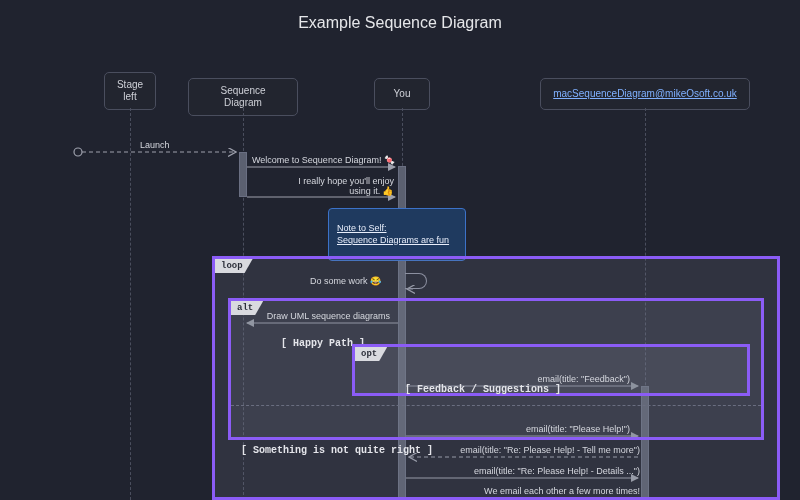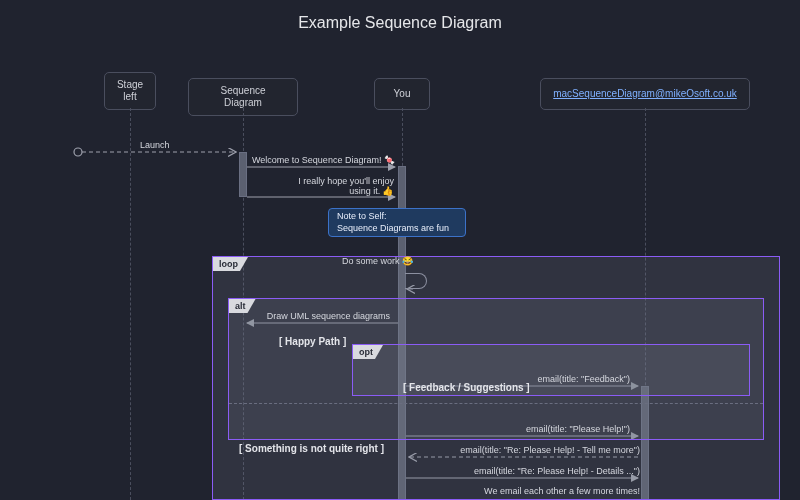--- a/index.html
+++ b/index.html
@@ -39,22 +39,23 @@
     bottom: 0;
   }
   .activation {
     position: absolute;
     width: 8px;
     background: #5b6070;
     border: 1px solid #6a6f82;
   }
   .frag {
     position: absolute;
-    border: 1px solid #8b5cf6;
+    border: 3px solid #8b5cf6;
     background: rgba(120,125,145,0.18);
+    font-family: Liberation Mono, monospace;
   }
   .frag-label {
     position: absolute;
     top: 0; left: 0;
     background: #d9dadf;
     color: #2a2d38;
     font-weight: bold;
     font-size: 9px;
     padding: 2px 10px 2px 6px;
     clip-path: polygon(0 0, 100% 0, calc(100% - 8px) 100%, 0 100%);
@@ -72,22 +73,23 @@
     left: 0; right: 0;
     border-top: 1px dashed #6a6e80;
   }
   .note {
     position: absolute;
     background: #1f3a5f;
     border: 1px solid #3c72c9;
     border-radius: 4px;
     color: #e8eefb;
     font-size: 9px;
-    padding: 2px 8px;
+    padding: 14px 8px;
     line-height: 1.3;
+    text-decoration: underline;
   }
   .msg-label {
     position: absolute;
     font-size: 9px;
     color: #d5d7de;
     text-align: right;
     white-space: nowrap;
   }
   svg.arrows { position: absolute; inset: 0; width: 800px; height: 500px; pointer-events: none; }
   .found-dot { fill: #20232f; stroke: #9ea1ad; stroke-width: 1.2; }
@@ -154,21 +156,21 @@
   <div class="msg-label" style="left:140px; top:140px;">Launch</div>
   <div class="msg-label" style="left:252px; top:155px; width:142px;">Welcome to Sequence Diagram! 🍬</div>
   <div class="msg-label" style="left:252px; top:176px; width:142px; white-space:normal;">I really hope you'll enjoy<br>using it. 👍</div>
 
   <div class="note" style="left:328px; top:208px; width:138px;">Note to Self:<br>Sequence Diagrams are fun</div>
 
   <div class="frag" style="left:212px; top:256px; width:568px; height:244px;">
     <div class="frag-label">loop</div>
   </div>
 
-  <div class="msg-label" style="left:310px; top:256px;margin-left:32px;">Do some work 😂</div>
+  <div class="msg-label" style="left:310px; top:276px;">Do some work 😂</div>
   <div class="self-loop" style="left:405px; top:273px;"></div>
 
   <div class="frag" style="left:228px; top:298px; width:536px; height:142px;">
     <div class="frag-label">alt</div>
     <div class="frag-guard" style="left:50px;">[ Happy Path ]</div>
     <div class="divider" style="top:104px;"></div>
     <div class="frag-guard" style="left:10px; top:108px;">[ Something is not quite right ]</div>
   </div>
 
   <div class="msg-label" style="left:260px; top:311px; width:130px;">Draw UML sequence diagrams</div>

